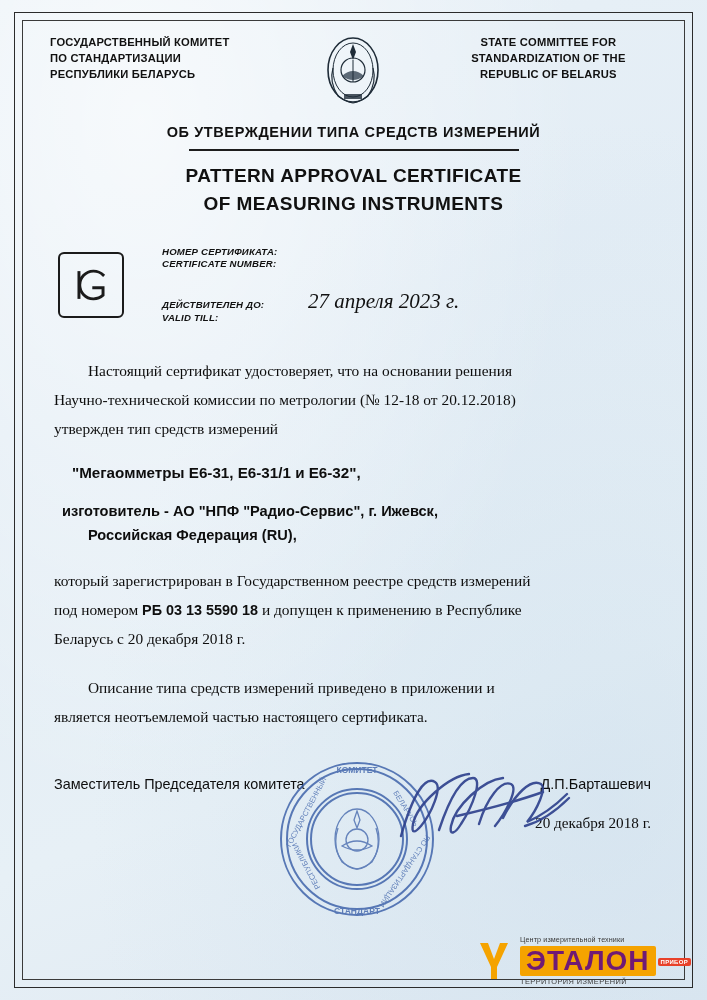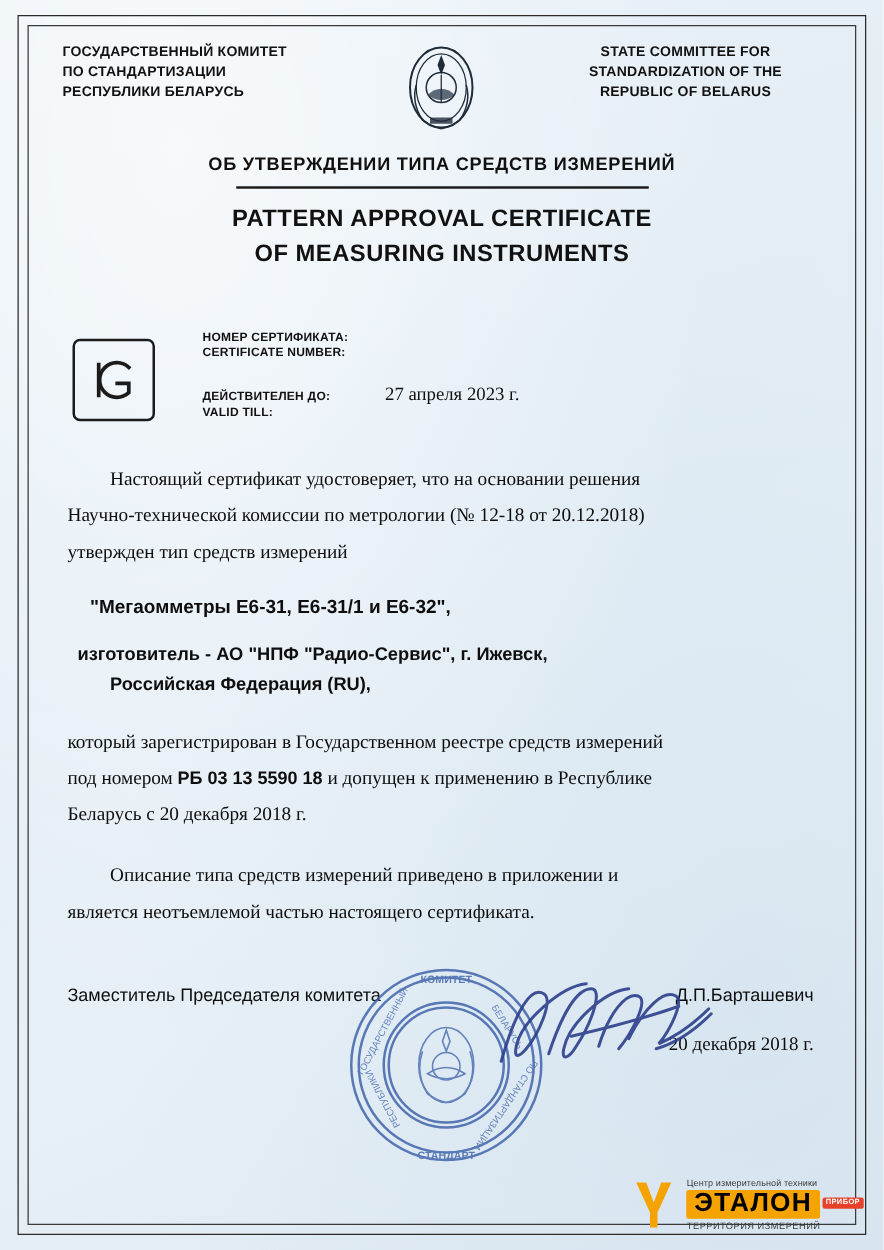--- a/index.html
+++ b/index.html
@@ -113,22 +113,23 @@
     letter-spacing: 0.4px;
     margin-top: 11px;
     line-height: 1.5;
     color: #111;
   }
 
   
   .cert-block {
     display: flex;
     align-items: flex-start;
-    margin-top: 42px;
+    margin-top: 23px;
     padding-left: 22px;
+    font-style: italic;
   }
   .ctg-logo {
     width: 62px;
     height: 62px;
     border: 2px solid #1b1b1b;
     border-radius: 6px;
     display: flex;
     align-items: center;
     justify-content: center;
     flex: 0 0 auto;
@@ -155,21 +156,21 @@
   .cert-number {
     font-family: "Liberation Serif", serif;
     font-size: 40px;
     font-weight: bold;
     letter-spacing: 1px;
     color: #111;
     line-height: 1;
   }
   .cert-date {
     font-family: "Liberation Serif", serif;
-    font-size: 15px;
+    font-size: 21px;
     color: #111;
     padding-left: 18px;
   }
 
   
   .body-text {
     margin-top: 34px;
     padding: 0 18px 0 18px;
     font-family: "Liberation Serif", serif;
     font-size: 15.4px;
@@ -293,23 +294,23 @@
   .fl-text { line-height: 1.05; }
   .fl-top {
     font-size: 7.2px;
     color: #3a3a3a;
     letter-spacing: 0.1px;
     margin-bottom: 2px;
   }
   .fl-main {
     display: inline-block;
     background: #f5a300;
-    color: #000000;
-    font-weight: bold;
-    font-size: 21px;
+    color: #701a75;
+    font-weight: bold;
+    font-size: 28px;
     letter-spacing: 1px;
     padding: 0 6px 1px 6px;
     border-radius: 2px;
   }
   .fl-badge {
     display: inline-block;
     background: #e8412a;
     color: #fff;
     font-size: 6px;
     font-weight: bold;

